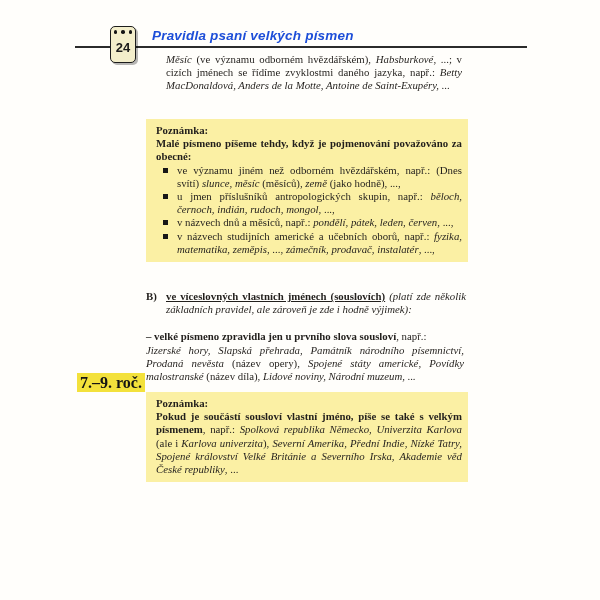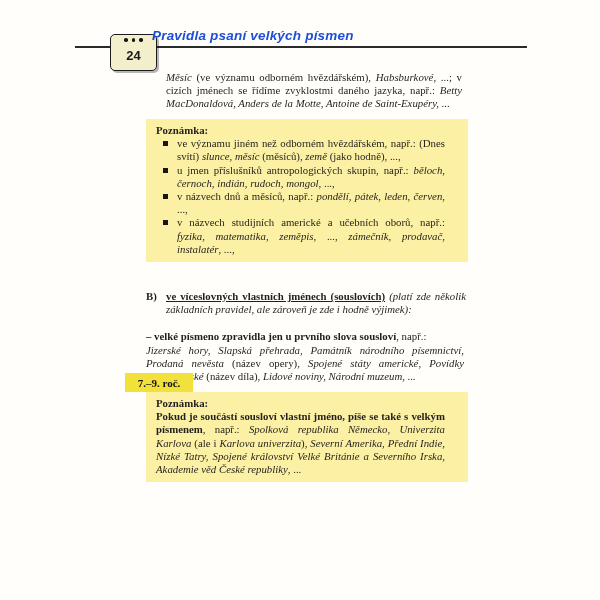--- a/index.html
+++ b/index.html
@@ -10,46 +10,45 @@
     font-family:"Liberation Serif", serif;
     color:var(--text-color,#221f1c);
     overflow:hidden;
   }
   
   .header-rule{
     position:absolute;left:75px;top:46px;width:452px;height:2px;
     background:var(--rule-color,#2b2b2b);
   }
   .page-icon{
-    position:absolute;left:110px;top:26px;width:47px;height:37px;
+    position:absolute;left:110px;top:26px;width:26px;height:37px;
     background:var(--icon-bg,#f3eecb);
     border:1.6px solid #1c1c1c;border-radius:5px;
     box-shadow:2px 2px 0 rgba(0,0,0,0.28);
     box-sizing:border-box;
-    margin-top:8px;
   }
   .icon-dots{position:absolute;left:0;right:0;top:3px;display:flex;justify-content:center;gap:4px;}
   .icon-dots i{width:3.5px;height:3.5px;background:#141414;border-radius:50%;}
   .page-number{
     position:absolute;left:0;right:0;top:13px;text-align:center;
     font-family:"Liberation Sans",sans-serif;font-weight:bold;font-size:13px;color:#1a1a1a;
   }
   .page-title{
     position:absolute;left:152px;top:28px;
     font-family:"Liberation Sans",sans-serif;
     font-style:italic;font-weight:bold;font-size:13.5px;color:#1d4ed8;
     letter-spacing:0.2px;
   }
   
   .para{position:absolute;text-align:justify;font-size:10.8px;line-height:13.2px;}
-  .intro{left:166px;top:71px;width:296px;}
+  .intro{left:166px;top:53px;width:296px;}
   .note-box{
     position:absolute;left:146px;width:322px;
     background:var(--note-bg,#fbf0a4);
-    padding:5px 23px 6px 10px;box-sizing:border-box;
+    padding:5px 6px 6px 10px;box-sizing:border-box;
     font-size:10.8px;line-height:13.2px;
   }
   .note-1{top:119px;}
   .note-2{top:392px;}
   .note-label{font-weight:bold;}
   .note-lead{font-weight:bold;text-align:justify;}
   .note-body{text-align:justify;}
   .bullet{display:flex;}
   .bullet-square{
     flex:0 0 auto;width:5px;height:5px;background:#171717;
@@ -58,21 +57,21 @@
   .bullet-text{flex:1 1 auto;text-align:justify;}
   .section-b{left:146px;top:290px;width:320px;display:flex;}
   .section-marker{flex:0 0 20px;font-weight:bold;}
   .section-text{flex:1 1 auto;text-align:justify;font-family:Liberation Serif, serif;}
   .rule-line{left:146px;top:330px;width:320px;text-align:left;}
   .examples{left:146px;top:344px;width:318px;}
   .grade-label{
     position:absolute;left:77px;top:373px;width:68px;height:19px;
     background:var(--side-label-bg,#f3e13b);
     display:flex;align-items:center;justify-content:center;
-    font-weight:bold;font-size:11px;color:#141414;margin-left:48px;
+    font-weight:bold;font-size:16px;color:#141414;
   }
   
   .s-r{font-style:normal;font-weight:normal;}
   .s-i{font-style:italic;}
   .s-b{font-weight:bold;}
   .s-bu{font-weight:bold;text-decoration:underline;}
 </style>
 </head>
 <body>
 
@@ -88,20 +87,21 @@
       </div>
     <div class="page-number">24</div>
   </div>
 
   <div class="page-title">Pravidla psaní velkých písmen</div>
 
   <div class="para intro"><span class="s-i">Měsíc</span><span class="s-r"> (ve významu odborném hvězdářském), </span><span class="s-i">Habsburkové</span><span class="s-r">, ...; v cizích jménech se řídíme zvyklostmi daného jazyka, např.: </span><span class="s-i">Betty MacDonaldová, Anders de la Motte, Antoine de Saint-Exupéry, ...</span></div>
 
   <div class="note-box note-1">
     <div class="note-label">Poznámka:</div>
+    <div class="note-lead">Malé písmeno píšeme tehdy, když je pojmenování považováno za obecné:</div>
     <div class="bullet">
       <span class="bullet-square"></span>
       <div class="bullet-text"><span class="s-r">ve významu jiném než odborném hvězdářském, např.: (Dnes svítí) </span><span class="s-i">slunce, měsíc</span><span class="s-r"> (měsíců), </span><span class="s-i">země</span><span class="s-r"> (jako hodně), ...,</span></div>
     </div>
     <div class="bullet">
       <span class="bullet-square"></span>
       <div class="bullet-text"><span class="s-r">u jmen příslušníků antropologických skupin, např.: </span><span class="s-i">běloch, černoch, indián, rudoch, mongol</span><span class="s-r">, ...,</span></div>
     </div>
     <div class="bullet">
       <span class="bullet-square"></span>

